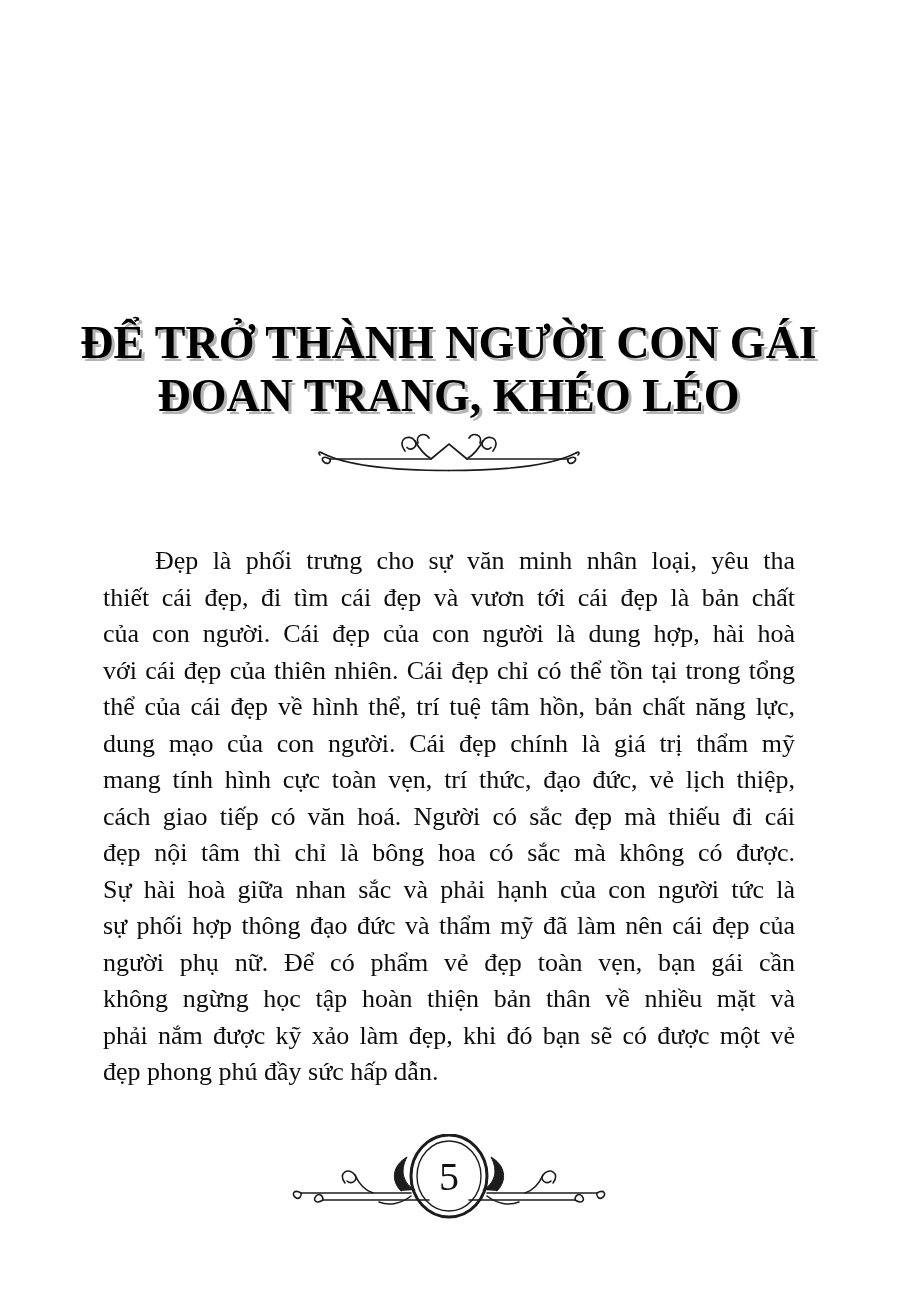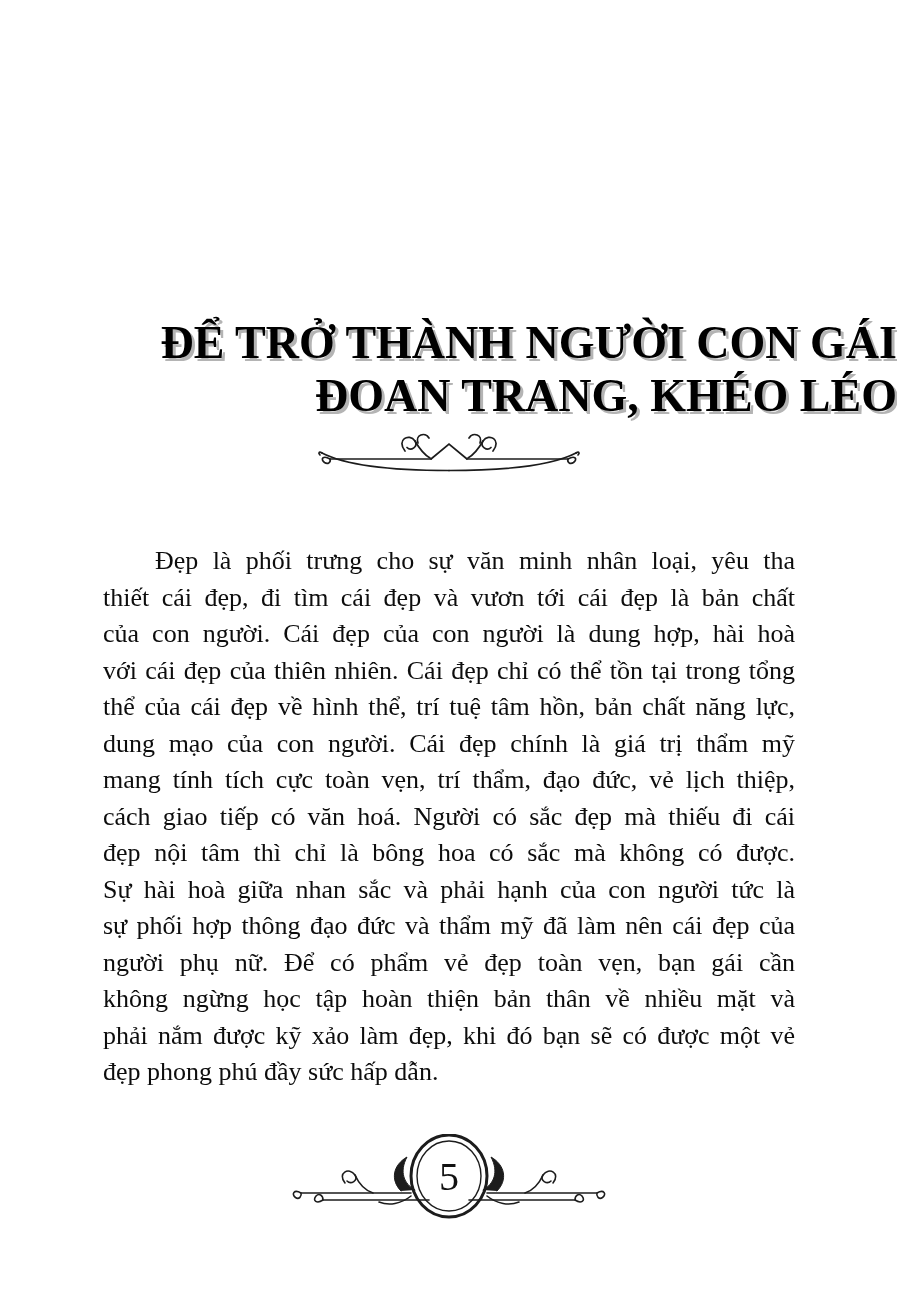--- a/index.html
+++ b/index.html
@@ -16,21 +16,21 @@
     width: 897px;
     height: 1292px;
     background: #ffffff;
   }
   .title {
     position: absolute;
     top: 316px;
     left: 0;
     right: 0;
     margin: 0;
-    text-align: right;
+    text-align: center;
     font-weight: bold;
     font-size: 46px;
     line-height: 53px;
     letter-spacing: 0px;
     color: #000000;
     text-shadow: 3px 3px 0 #b4b4b4;
     font-family: "Liberation Serif", "DejaVu Serif", serif;
   }
   .title-line { display: block; }
   .title-divider {
@@ -98,21 +98,21 @@
     </svg>
   </div>
 
   <div class="bodytext">
     <div class="line first">Đẹp là phối trưng cho sự văn minh nhân loại, yêu tha</div>
     <div class="line">thiết cái đẹp, đi tìm cái đẹp và vươn tới cái đẹp là bản chất</div>
     <div class="line">của con người. Cái đẹp của con người là dung hợp, hài hoà</div>
     <div class="line">với cái đẹp của thiên nhiên. Cái đẹp chỉ có thể tồn tại trong tổng</div>
     <div class="line">thể của cái đẹp về hình thể, trí tuệ tâm hồn, bản chất năng lực,</div>
     <div class="line">dung mạo của con người. Cái đẹp chính là giá trị thẩm mỹ</div>
-    <div class="line">mang tính tích cực toàn vẹn, trí thẩm, đạo đức, vẻ lịch thiệp,</div>
+    <div class="line">mang tính hình cực toàn vẹn, trí thức, đạo đức, vẻ lịch thiệp,</div>
     <div class="line">cách giao tiếp có văn hoá. Người có sắc đẹp mà thiếu đi cái</div>
     <div class="line">đẹp nội tâm thì chỉ là bông hoa có sắc mà không có được.</div>
     <div class="line">Sự hài hoà giữa nhan sắc và phải hạnh của con người tức là</div>
     <div class="line">sự phối hợp thông đạo đức và thẩm mỹ đã làm nên cái đẹp của</div>
     <div class="line">người phụ nữ. Để có phẩm vẻ đẹp toàn vẹn, bạn gái cần</div>
     <div class="line">không ngừng học tập hoàn thiện bản thân về nhiều mặt và</div>
     <div class="line">phải nắm được kỹ xảo làm đẹp, khi đó bạn sẽ có được một vẻ</div>
     <div class="line last">đẹp phong phú đầy sức hấp dẫn.</div>
   </div>
 

